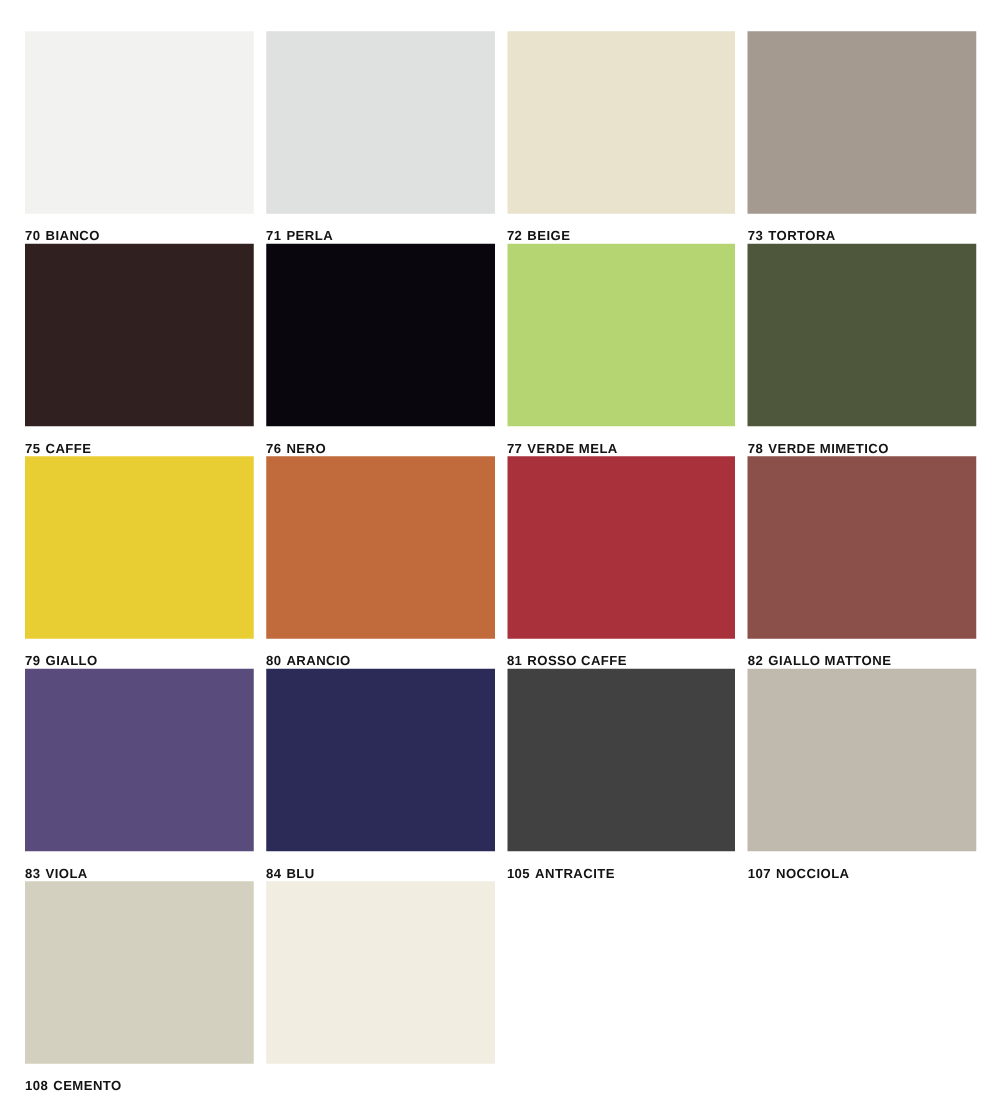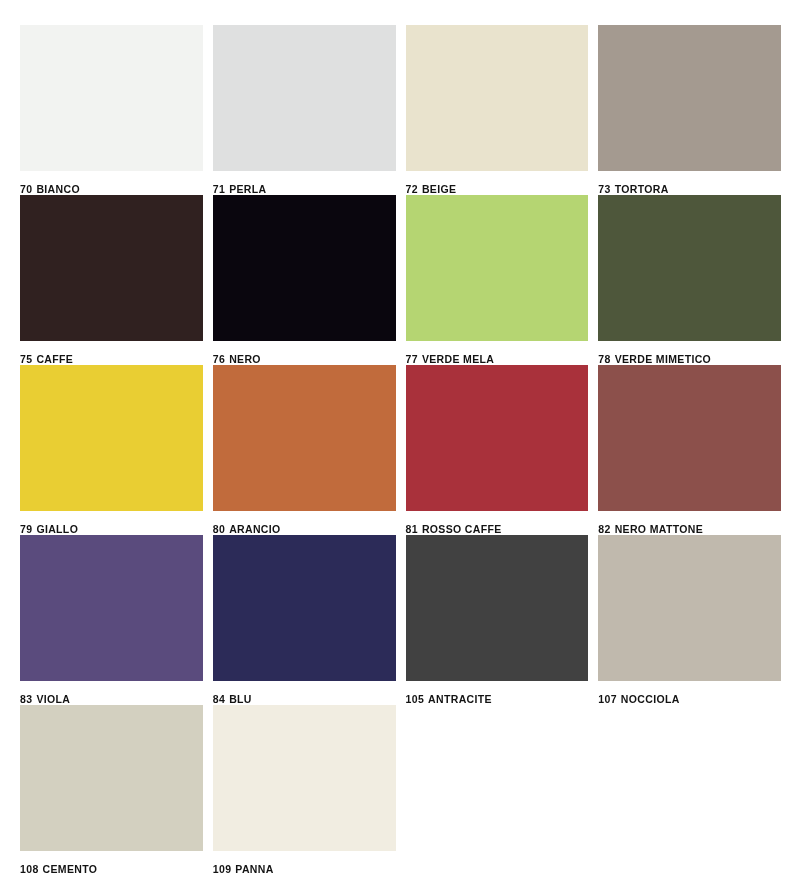--- a/index.html
+++ b/index.html
@@ -149,21 +149,21 @@
         <div class="swatch-chip" style="background-color: rgb(169, 49, 59);"></div>
         <div class="swatch-label">
           <span class="code">81</span>
           <span class="nm">ROSSO CAFFE</span>
         </div>
       </div>
       <div class="swatch-cell">
         <div class="swatch-chip" style="background-color: rgb(140, 80, 75);"></div>
         <div class="swatch-label">
           <span class="code">82</span>
-          <span class="nm">NERO MATTONE</span>
+          <span class="nm">GIALLO MATTONE</span>
         </div>
       </div>
       <div class="swatch-cell">
         <div class="swatch-chip" style="background-color: rgb(90, 75, 125);"></div>
         <div class="swatch-label">
           <span class="code">83</span>
           <span class="nm">VIOLA</span>
         </div>
       </div>
       <div class="swatch-cell">
@@ -189,19 +189,15 @@
       </div>
       <div class="swatch-cell">
         <div class="swatch-chip" style="background-color: rgb(211, 208, 192);"></div>
         <div class="swatch-label">
           <span class="code">108</span>
           <span class="nm">CEMENTO</span>
         </div>
       </div>
       <div class="swatch-cell">
         <div class="swatch-chip" style="background-color: rgb(241, 237, 225);"></div>
-        <div class="swatch-label">
-          <span class="code">109</span>
-          <span class="nm">PANNA</span>
-        </div>
       </div>
     </div>
 </div>
 
 </body></html>

